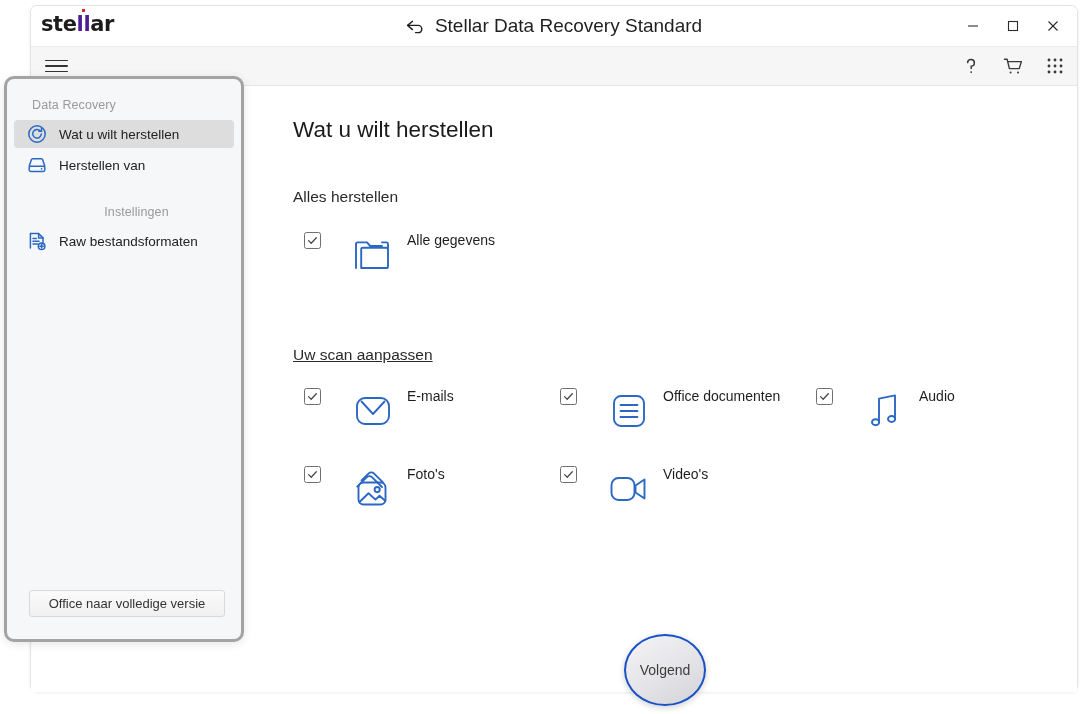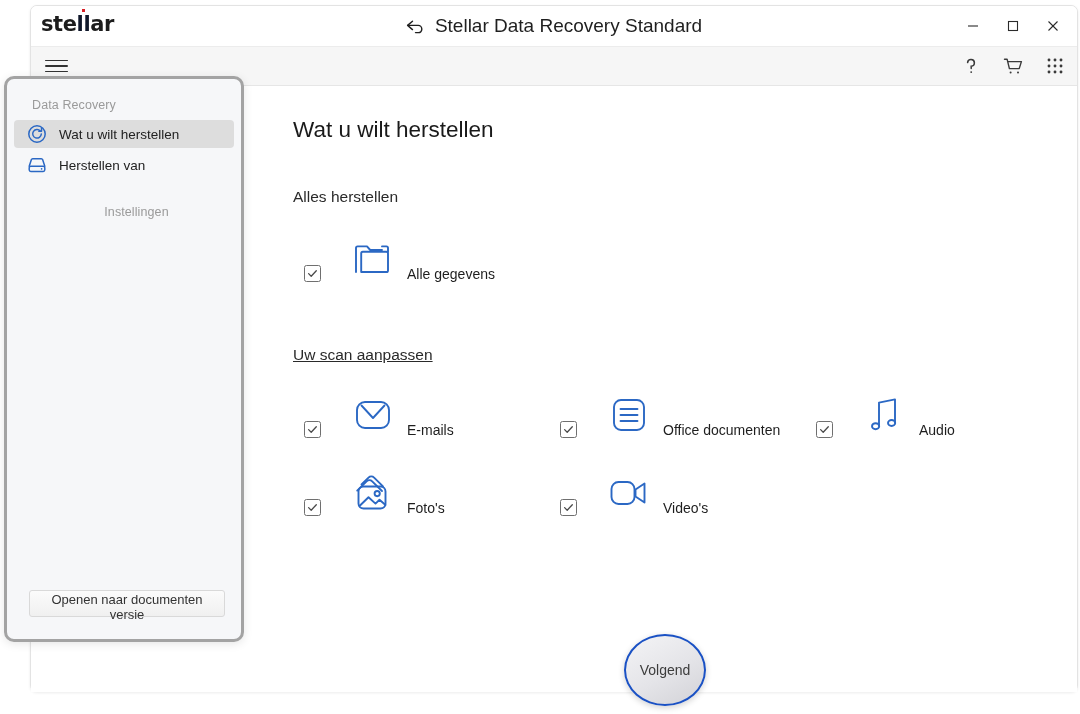--- a/index.html
+++ b/index.html
@@ -42,21 +42,21 @@
     left: 10px;
     top: 6px;
     font-size: 21px;
     font-weight: 700;
     letter-spacing: -0.4px;
     color: #1c1c1c;
     font-family: "DejaVu Sans", sans-serif;
     user-select: none;
   }
   #brand-logo .ll {
-    color: #0f172a;
+    color: #4c1d95;
     position: relative;
   }
   #brand-logo .dot {
     position: absolute;
     top: -3px;
     left: 5px;
     width: 3px;
     height: 3px;
     background: #d81f26;
   }
@@ -232,21 +232,21 @@
   .option-grid {
     display: grid;
     grid-template-columns: 256px 256px 256px;
     row-gap: 28px;
     margin-top: 24px;
   }
   #all-data-row { margin-top: 26px; }
 
   .option {
     display: flex;
-    align-items: flex-end;
+    align-items: flex-start;
     height: 50px;
   }
   .opt-checkbox {
     width: 15px;
     height: 15px;
     border: 1px solid #6f6f6f;
     border-radius: 2.5px;
     background: #fff;
     display: flex;
     align-items: center;
@@ -508,17 +508,32 @@
         <circle cx="14.6" cy="13.8" r="0.85" fill="#2b68c4" stroke="none"></circle>
       </svg>
     </span>
     <span>Herstellen van</span>
   </div>
 
 
   <div class="side-section-title" style="margin-top:26px;text-align:center;">Instellingen</div>
 
 
-
-  <button id="upgrade-button">Openen naar documenten versie</button>
+  <div class="side-item">
+    <span class="side-icon">
+      <svg width="20" height="20" viewBox="0 0 20 20" fill="none" stroke="#2b68c4" stroke-width="1.5" stroke-linecap="round" stroke-linejoin="round">
+        <path d="M3.4 17.0 V2.6 H11.6 L16.0 6.9 V13.0"></path>
+        <path d="M11.6 2.6 V7.0 H16.0"></path>
+        <line x1="6.0" y1="7.4" x2="9.4" y2="7.4"></line>
+        <line x1="6.0" y1="10.2" x2="12.0" y2="10.2"></line>
+        <line x1="6.0" y1="13.0" x2="10.5" y2="13.0"></line>
+        <circle cx="14.6" cy="15.3" r="3.3"></circle>
+        <line x1="14.6" y1="13.6" x2="14.6" y2="17.0"></line>
+        <line x1="12.9" y1="15.3" x2="16.3" y2="15.3"></line>
+      </svg>
+    </span>
+    <span>Raw bestandsformaten</span>
+  </div>
+
+  <button id="upgrade-button">Office naar volledige versie</button>
 </div>
 
 <div id="next-button">Volgend</div>
 
 </body></html>

